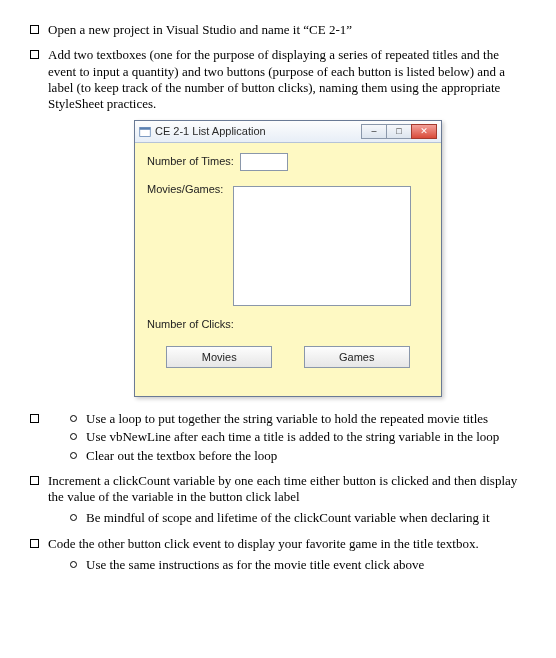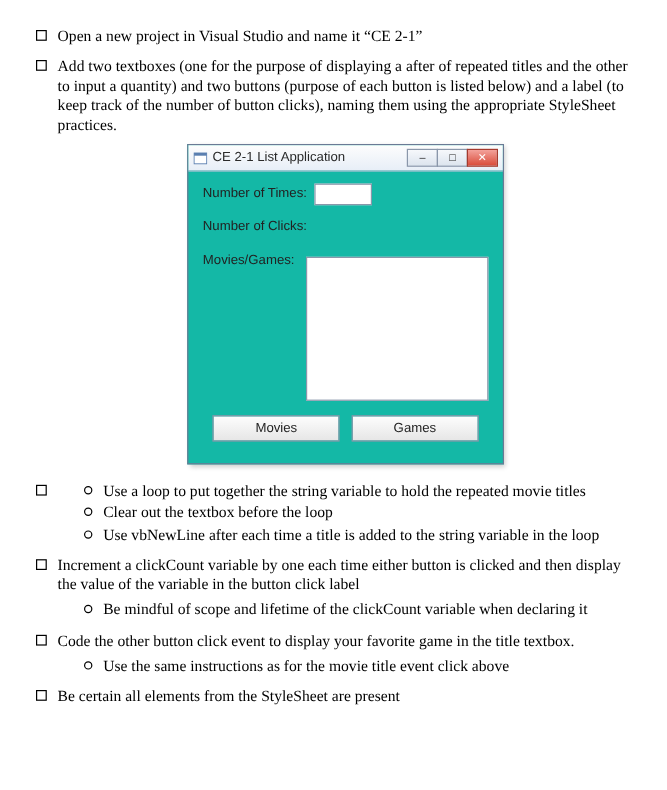--- a/index.html
+++ b/index.html
@@ -55,23 +55,23 @@
     border: 1px solid #000;
     border-radius: 50%;
     background: #fff;
   }
   .app-wrap {
     display: flex;
     justify-content: center;
     margin: 8px 0 14px 0;
   }
   .app-window {
-    width: 264px;
+    width: 308px;
     border: 1px solid #6a7a95;
-    background: #14b8a6;
+    background: #fef9c3;
     font-family: "Segoe UI", Tahoma, Arial, sans-serif;
     font-size: 11px;
     color: #222;
     box-shadow: 2px 2px 4px rgba(0,0,0,0.2);
   }
   .titlebar {
     height: 22px;
     background: linear-gradient(#fdfdfd, #e7eef7);
     border-bottom: 1px solid #b5c3d7;
     display: flex;
@@ -103,21 +103,21 @@
     font-size: 9px;
     line-height: 1;
     margin-left: -1px;
   }
   .tb-btn.close {
     background: linear-gradient(#f3a19a, #d94b3a);
     color: #fff;
     border-color: #a43a2e;
   }
   .app-body {
-    padding: 10px 12px 14px 12px;
+    padding: 10px 12px 24px 12px;
   }
   .row {
     display: flex;
     align-items: center;
     margin-bottom: 12px;
   }
   .row label {
     font-size: 11px;
   }
   .input-times {
@@ -167,21 +167,21 @@
 </head>
 <body>
 
 <ul class="main">
 
   <li>
     <span>Open a new project in Visual Studio and name it “CE 2-1”</span>
   </li>
 
   <li>
-    <span>Add two textboxes (one for the purpose of displaying a after of repeated titles and the other to input a quantity) and two buttons (purpose of each button is listed below) and a label (to keep track of the number of button clicks), naming them using the appropriate StyleSheet practices.</span>
+    <span>Add two textboxes (one for the purpose of displaying a series of repeated titles and the event to input a quantity) and two buttons (purpose of each button is listed below) and a label (to keep track of the number of button clicks), naming them using the appropriate StyleSheet practices.</span>
 
     <div class="app-wrap">
       <div class="app-window">
         <div class="titlebar">
           <svg class="tb-icon" viewBox="0 0 16 16">
             <rect x="1" y="2" width="14" height="12" fill="#fff" stroke="#5a7fb0"></rect>
             <rect x="1" y="2" width="14" height="3" fill="#5a7fb0"></rect>
           </svg>
           <span class="tb-title">CE 2-1 List Application</span>
           <div class="tb-buttons">
@@ -194,56 +194,53 @@
             <div class="tb-btn close">
                 <span>✕</span>
               </div>
           </div>
         </div>
         <div class="app-body">
           <div class="row">
             <label>Number of Times:</label>
             <input class="input-times" type="text" value="" style="">
           </div>
-          <div class="row clicks-row">
-            <label>Number of Clicks:</label>
-          </div>
           <div class="row movies-row">
             <label>Movies/Games:</label>
             <textarea class="multiline" readonly="" value="" style=""></textarea>
           </div>
+          <div class="row clicks-row">
+            <label>Number of Clicks:</label>
+          </div>
           <div class="btn-row">
             <div class="wbtn"><span>Movies</span></div>
             <div class="wbtn"><span>Games</span></div>
           </div>
         </div>
       </div>
     </div>
   </li>
 
 
   <li>
     <ul class="sub">
       <li><span>Use a loop to put together the string variable to hold the repeated movie titles</span></li>
+      <li><span>Use vbNewLine after each time a title is added to the string variable in the loop</span></li>
       <li><span>Clear out the textbox before the loop</span></li>
-      <li><span>Use vbNewLine after each time a title is added to the string variable in the loop</span></li>
     </ul>
   </li>
 
   <li>
     <span>Increment a clickCount variable by one each time either button is clicked and then display the value of the variable in the button click label</span>
     <ul class="sub">
       <li><span>Be mindful of scope and lifetime of the clickCount variable when declaring it</span></li>
     </ul>
   </li>
 
   <li>
     <span>Code the other button click event to display your favorite game in the title textbox.</span>
     <ul class="sub">
       <li><span>Use the same instructions as for the movie title event click above</span></li>
     </ul>
   </li>
 
-  <li>
-    <span>Be certain all elements from the StyleSheet are present</span>
-  </li>
 
 </ul>
 
 </body></html>

